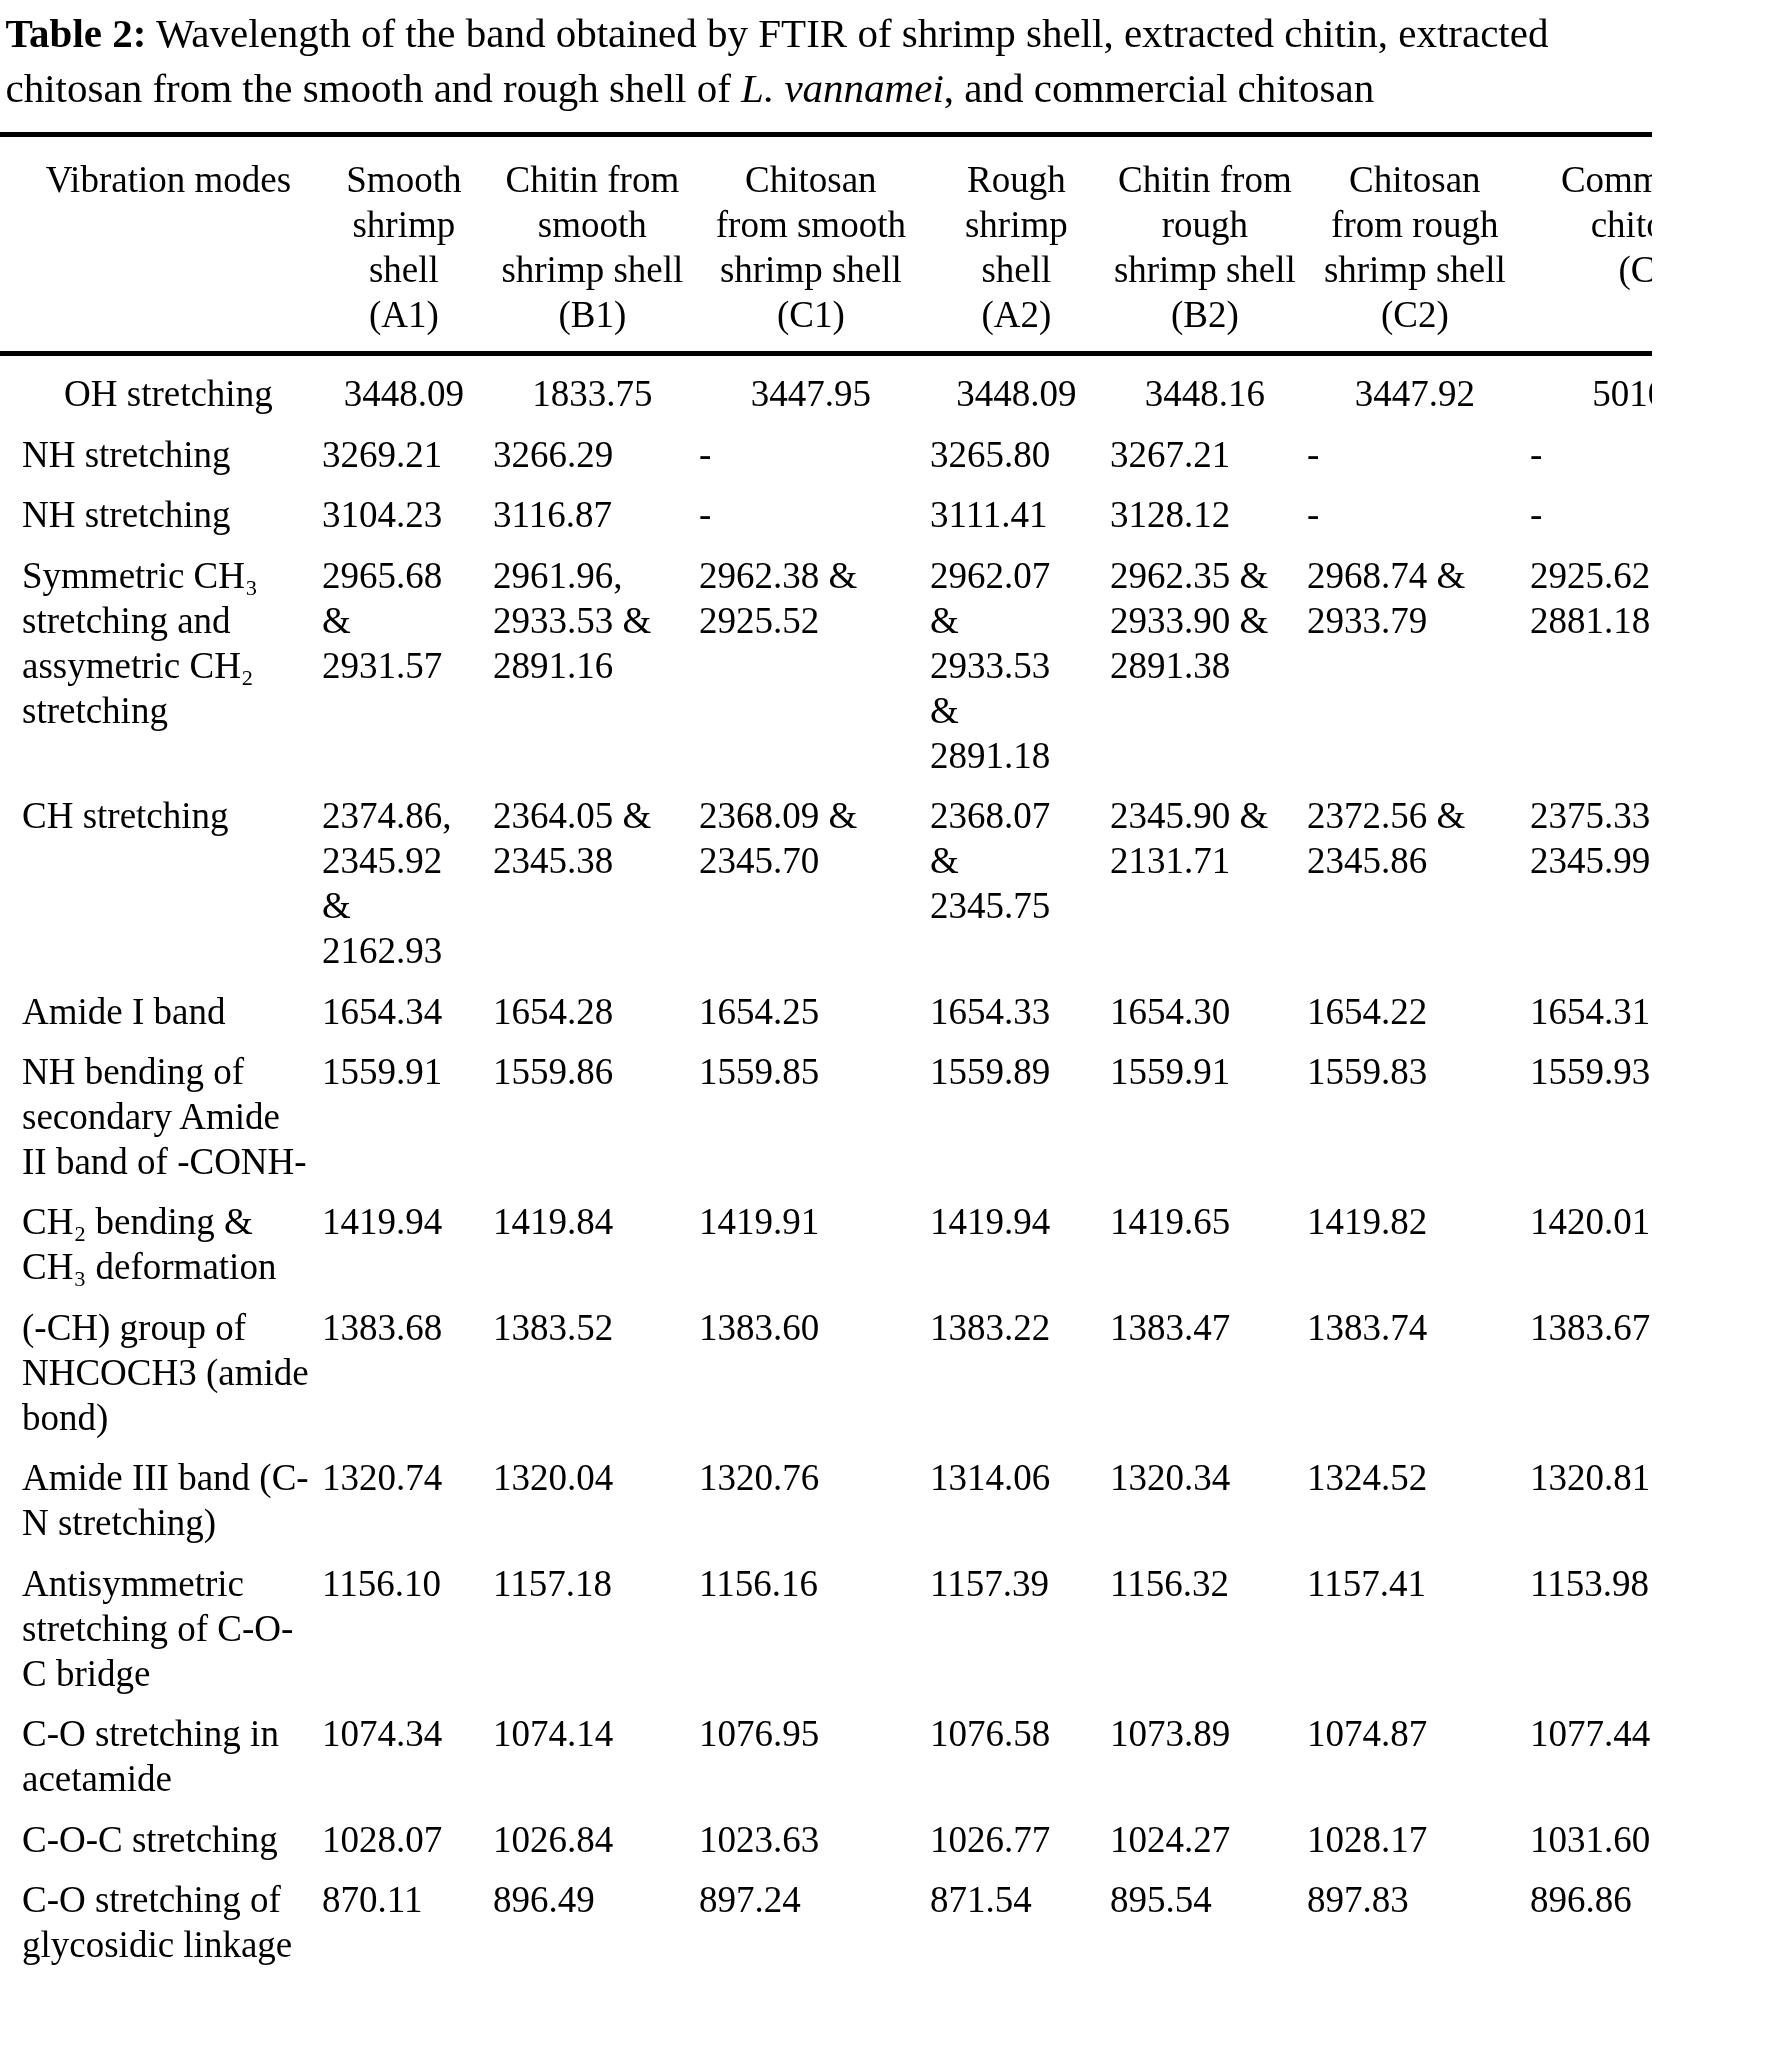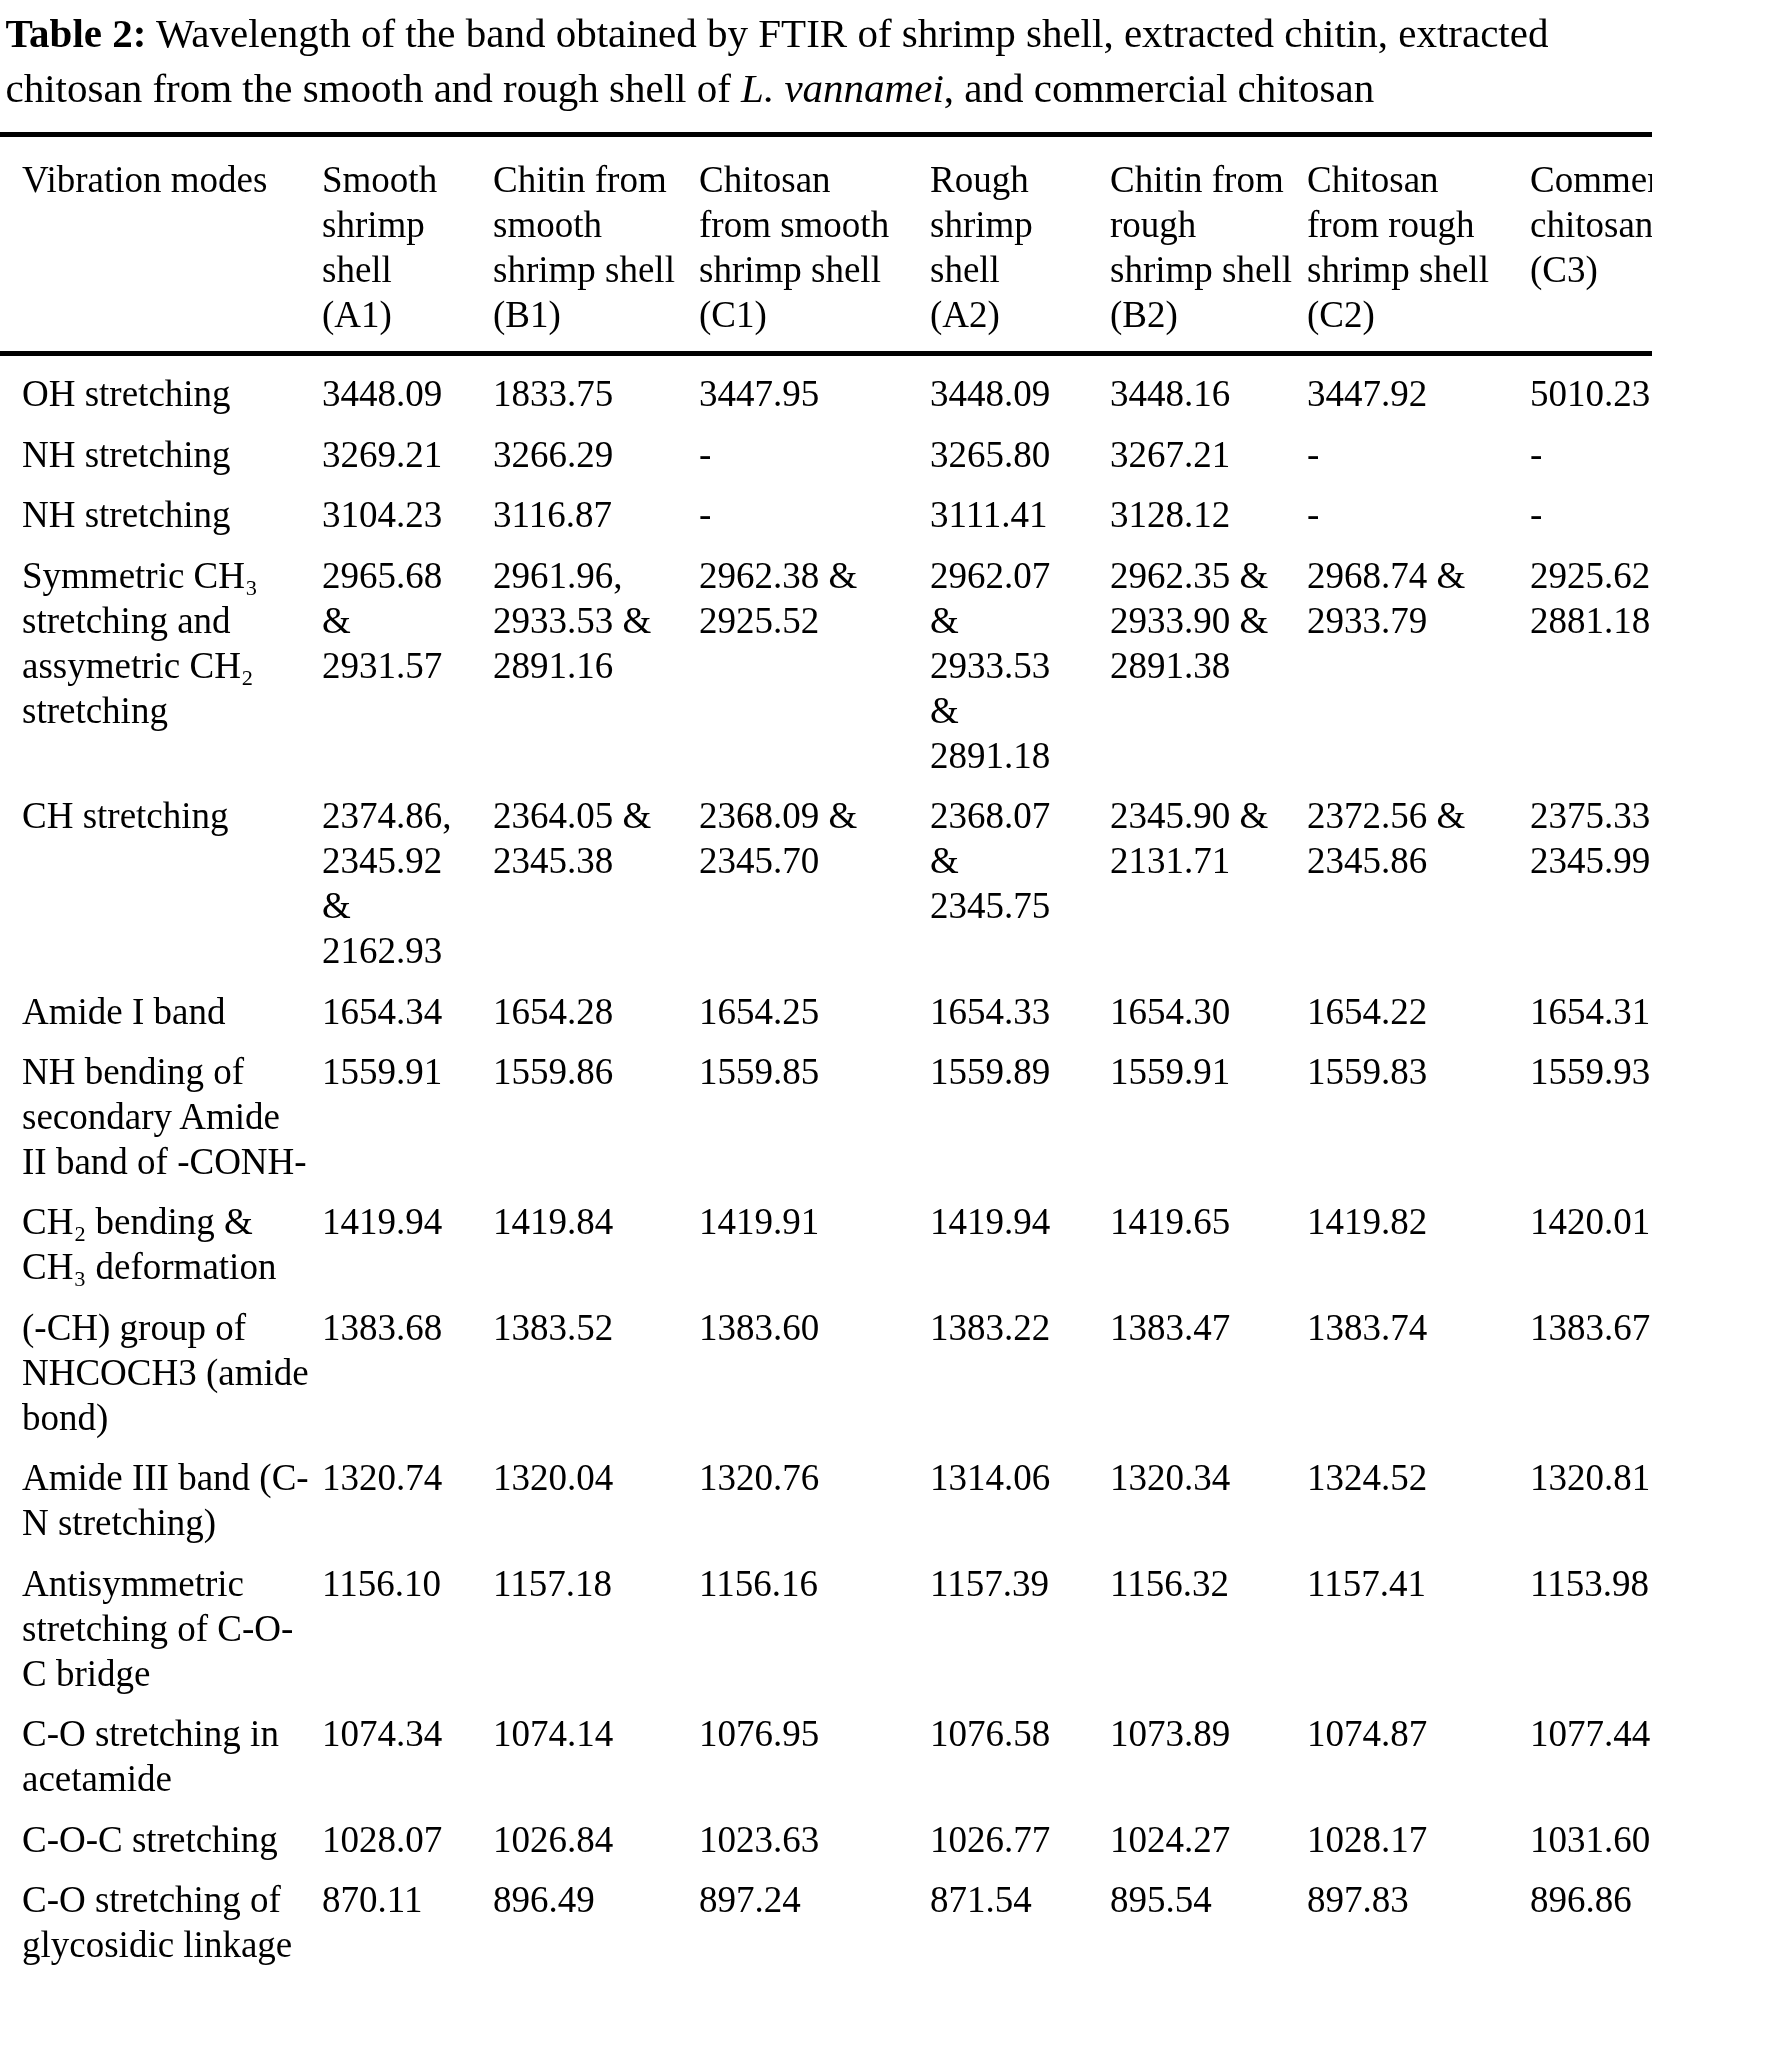--- a/index.html
+++ b/index.html
@@ -27,36 +27,36 @@
   table.ftir {
     table-layout: fixed;
     border-collapse: collapse;
     width: 1782px;
     font-size: 37px;
     line-height: 45px;
     border-top: 5.5px solid #000000;
   }
   thead tr th {
     font-weight: normal;
-    text-align: left;
+    text-align: center;
     vertical-align: top;
     white-space: pre-line;
     padding: 20px 7.3px 14.6px 0;
     border-bottom: 5.5px solid #000000;
   }
   thead tr th:first-child { padding-left: 22px; }
   tbody td {
     font-weight: normal;
     text-align: left;
     vertical-align: top;
     white-space: pre-line;
     padding: 8.2px 7.3px 7.3px 0;
   }
   tbody td:first-child { padding-left: 22px; }
-  tbody tr:first-child td { padding-top: 14.6px; }
+  tbody tr:first-child td { padding-top: 14.6px; text-align: center; }
 </style>
 </head>
 <body>
 
 <div class="page">
 
   <p class="caption">
     <span class="bold">Table 2:</span><span>  Wavelength of the band obtained by FTIR of shrimp shell, extracted chitin, extracted chitosan from the smooth and rough shell of </span><span class="italic">L. vannamei</span><span>, and commercial chitosan</span>
   </p>
 

